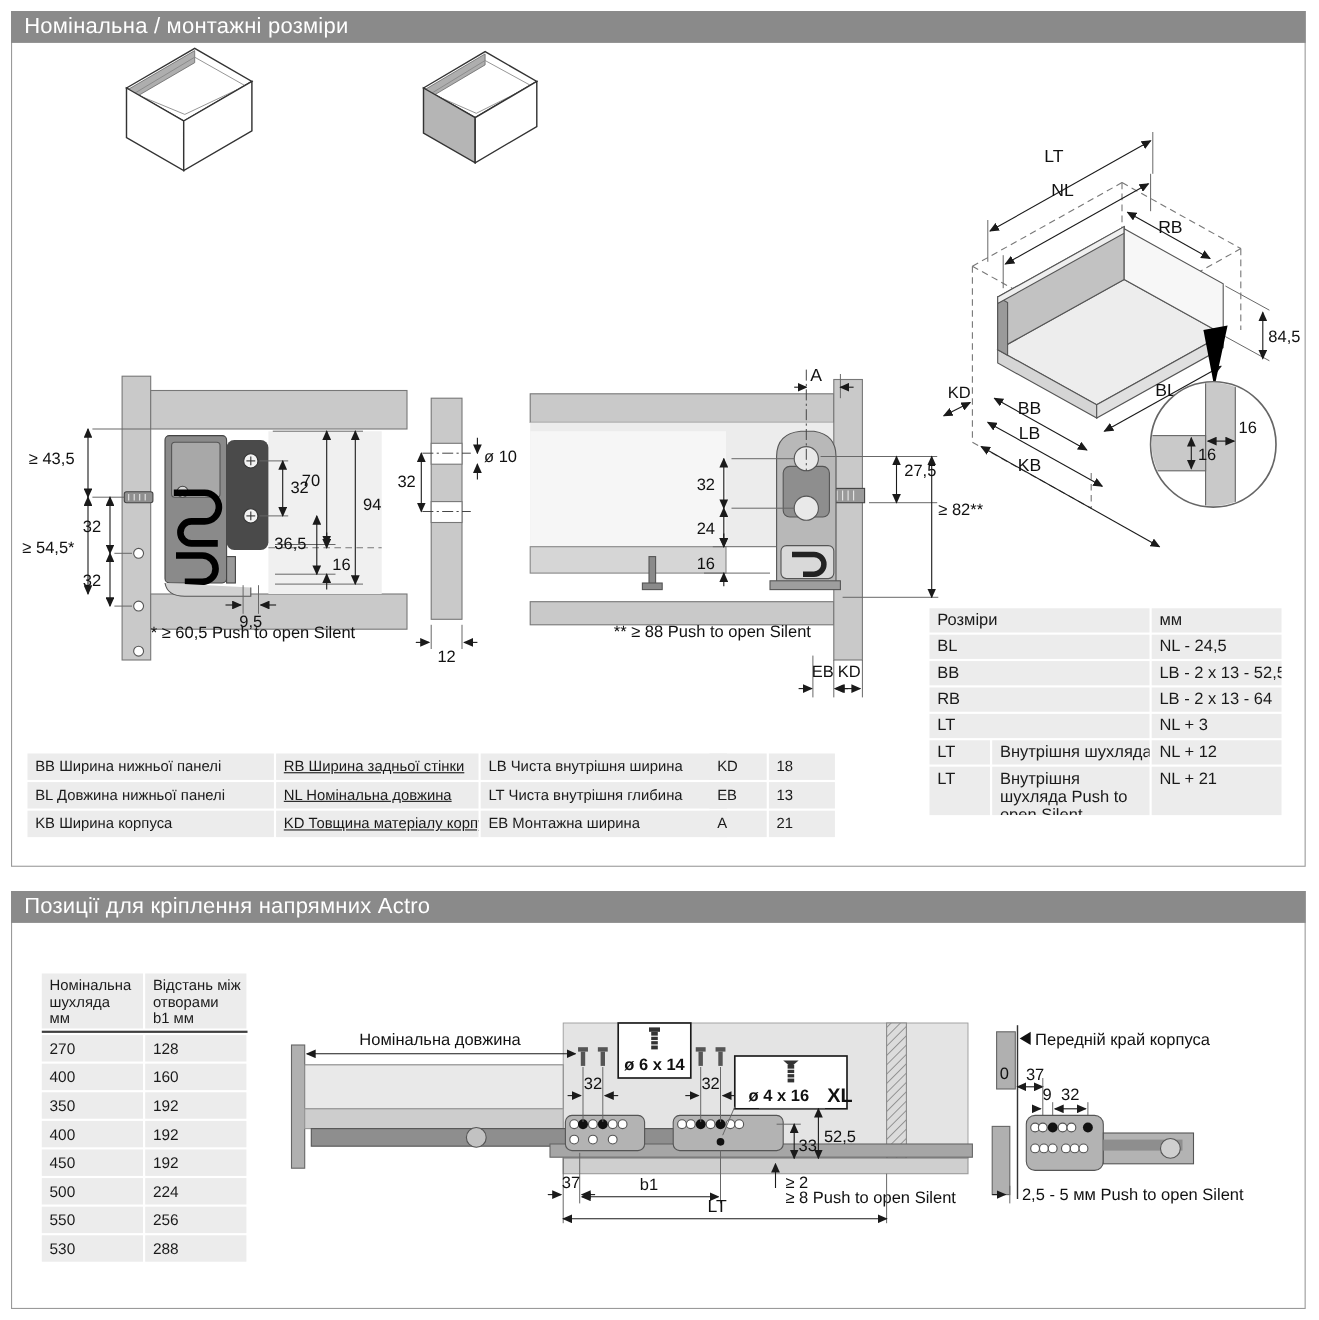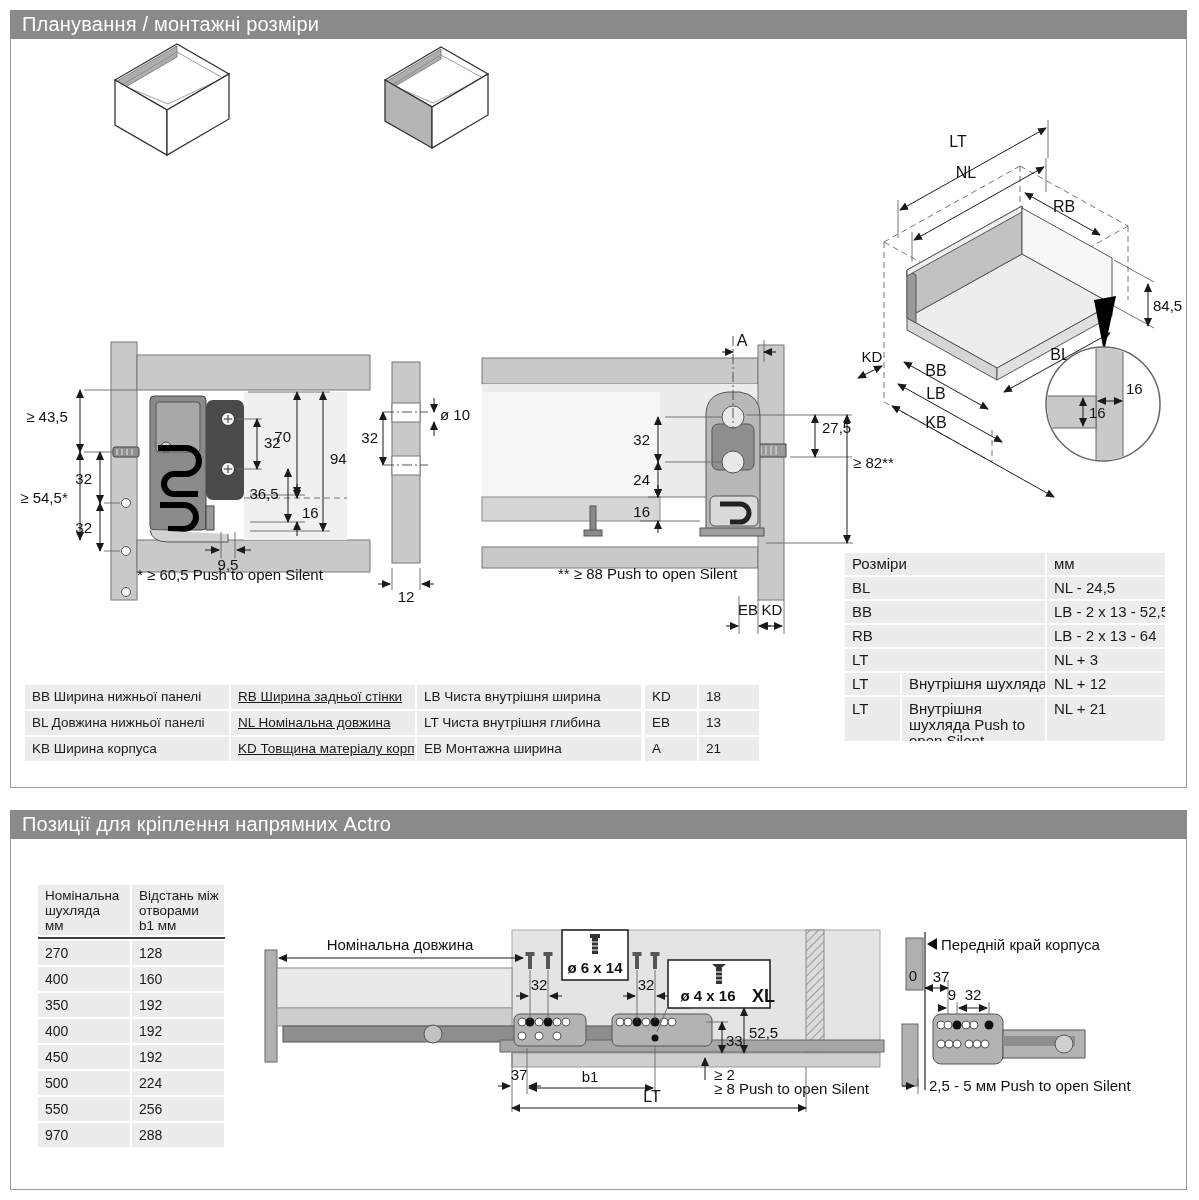--- a/index.html
+++ b/index.html
@@ -20,35 +20,35 @@
   .dtxl{font:bold 18px "Liberation Sans",sans-serif;fill:#111;}
   .p1{fill:#c9c9c9;stroke:#777;stroke-width:1;}
   .p2{fill:#ececec;stroke:none;}
   .tbl{position:absolute;}
   .trow{display:flex;gap:2px;margin-bottom:2px;}
   .tc{background:#ececec;height:24px;line-height:24px;padding-left:7px;
       font-size:13.5px;box-sizing:border-box;white-space:nowrap;overflow:hidden;}
   .dims .tc{height:22px;line-height:22px;font-size:15px;}
   .dims .tall{height:44px;line-height:16px;padding-top:4px;white-space:normal;}
   .w1{width:55px;} .w2{width:143px;} .w3{width:118px;} .w1c{width:200px;}
-  .la{width:204px;} .lb{width:184px;text-decoration:underline;} .lc{width:224px;}
+  .la{width:224px;} .lb{width:184px;text-decoration:underline;} .lc{width:224px;}
   .aa{width:52px;} .ab{width:60px;}
   .s2t .tc{width:92px;height:24px;line-height:24px;font-size:14px;}
   .s2t .hcell{width:92px;height:50px;line-height:15px;padding-top:3px;font-size:13.5px;
       background:#ececec;padding-left:7px;box-sizing:border-box;}
   .hline{height:2px;background:#3f3f3f;margin-bottom:2px;}
 </style>
 </head>
 <body>
 
 <div class="page">
 
   <div class="sbox" style="left:10px;top:10px;width:1177px;height:778px;"></div>
   <div class="sbar" style="left:10px;top:10px;">
-    <span>Планування / монтажні розміри</span>
+    <span>Номінальна / монтажні розміри</span>
   </div>
 
   <div class="sbox" style="left:10px;top:810px;width:1177px;height:380px;"></div>
   <div class="sbar" style="left:10px;top:810px;">
     <span>Позиції для кріплення напрямних Actro</span>
   </div>
 
   <svg style="top:0;" width="1199" height="800" viewBox="0 0 1199 800">
     <defs>
       <marker id="ae" markerWidth="9" markerHeight="8" refX="8" refY="4" orient="auto">
@@ -399,21 +399,21 @@
       </div>
     <div class="trow">
         <div class="tc">500</div>
         <div class="tc">224</div>
       </div>
     <div class="trow">
         <div class="tc">550</div>
         <div class="tc">256</div>
       </div>
     <div class="trow">
-        <div class="tc">970</div>
+        <div class="tc">530</div>
         <div class="tc">288</div>
       </div>
   </div>
 
   <svg style="top:810px;" width="1199" height="390" viewBox="0 810 1199 390">
 
     <g>
       <rect x="512" y="930" width="368" height="123" fill="#e4e4e4" stroke="#9a9a9a" stroke-width=".8"></rect>
       <rect x="806" y="930" width="18" height="123" fill="url(#hatch2)" stroke="#8a8a8a"></rect>
       <rect x="512" y="1053" width="368" height="14" fill="#cfcfcf" stroke="#9a9a9a"></rect>

